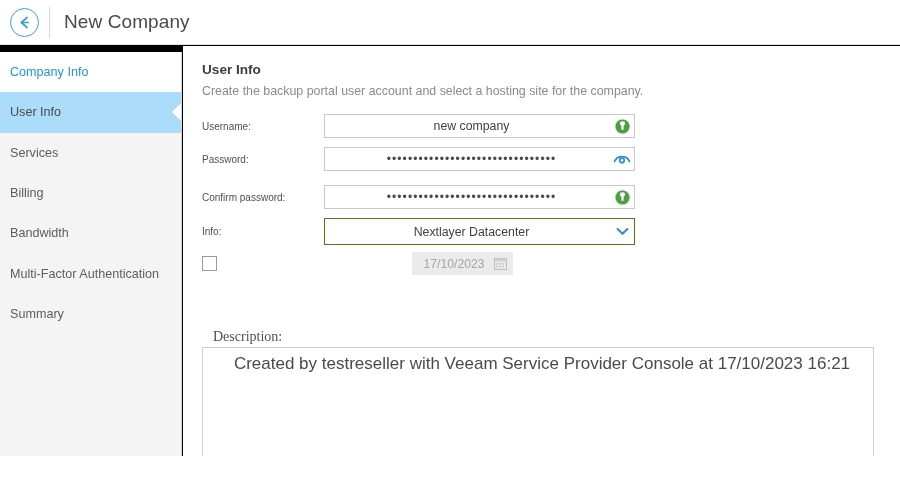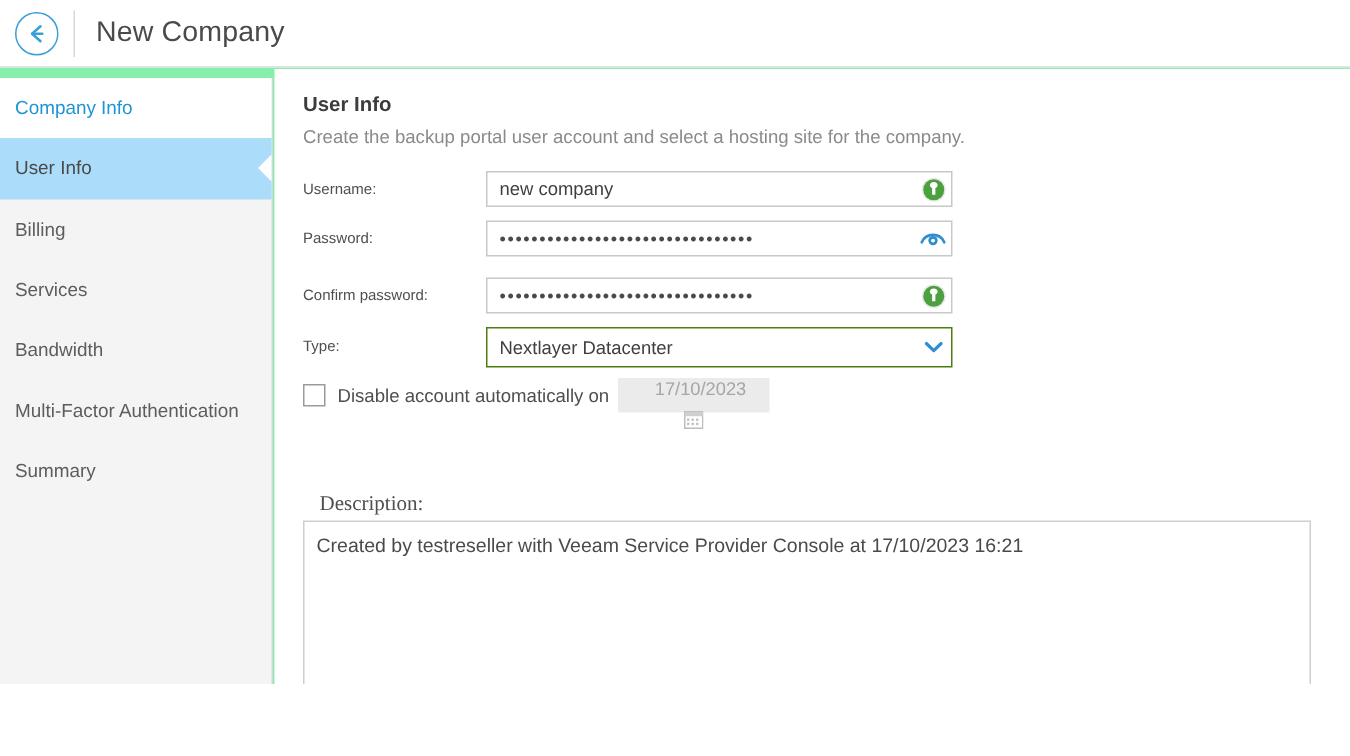--- a/index.html
+++ b/index.html
@@ -7,21 +7,22 @@
     margin: 0; padding: 0;
     width: 900px; height: 504px;
     background: #ffffff;
     font-family: "Liberation Sans", sans-serif;
     -webkit-font-smoothing: antialiased;
   }
   #app {
     position: relative;
     width: 900px; height: 456px;
     overflow: hidden;
-    background: #86efac;
+    background: #000000;
+    text-align: center;
   }
 
   
   .header {
     position: absolute; left: 0; top: 0;
     width: 900px; height: 45px;
     background: #ffffff;
     border-bottom: 1px solid #e2e2e2;
   }
   .back-btn {
@@ -159,21 +160,21 @@
   .cblabel {
     position: absolute; left: 23px; top: 0;
     height: 20px; display: flex; align-items: center;
     font-size: 12.4px; color: #4f4f4f;
     white-space: nowrap;
   }
   .datebox {
     position: absolute; left: 210px; top: -2px;
     width: 101px; height: 23px;
     background: #ebebeb;
-    display: flex; align-items: center; flex-direction: column;
+    display: flex; align-items: center;
   }
   .datetxt {
     flex: 1; padding-left: 9px;
     font-size: 12.2px; color: #a6a6a6;
     white-space: nowrap;
   }
   .calicon {
     width: 26px; height: 23px;
     display: flex; align-items: center; justify-content: center;
     flex: 0 0 26px;
@@ -184,21 +185,21 @@
     font-size: 14px; color: #4f4f4f; font-family: Liberation Serif, serif;
   }
   .desc-box {
     position: absolute; left: 19px; top: 301px;
     width: 672px; height: 148px;
     border: 1px solid #cfcfcf;
     background: #ffffff;
   }
   .desc-text {
     padding: 8px 0 0 8px;
-    font-size: 13px;
+    font-size: 17px;
     color: #4a4a4a;
     line-height: 16px;
     white-space: pre-wrap;
   }
 </style>
 </head>
 <body>
 
 <div id="app">
 
@@ -214,24 +215,24 @@
   </div>
 
   <div class="sidebar">
     <div class="sb-item done">
       <span>Company Info</span>
     </div>
     <div class="sb-item active">
       <span>User Info</span>
     </div>
     <div class="sb-item">
+      <span>Services</span>
+    </div>
+    <div class="sb-item">
       <span>Billing</span>
-    </div>
-    <div class="sb-item">
-      <span>Services</span>
     </div>
     <div class="sb-item">
       <span>Bandwidth</span>
     </div>
     <div class="sb-item">
       <span>Multi-Factor Authentication</span>
     </div>
     <div class="sb-item">
       <span>Summary</span>
     </div>
@@ -278,34 +279,33 @@
           <svg width="17" height="17" viewBox="0 0 17 17">
             <circle cx="8.5" cy="8.5" r="8" fill="#e9e9e9"></circle>
             <circle cx="8.5" cy="8.5" r="7" fill="#4da03f"></circle>
             <path d="M8.5 3.3 c1.6 0 2.6 .9 2.6 2.1 c0 1.1 -.7 1.6 -1.5 2 l0 4.4 l-2.2 0 l0 -4.4 c-.8 -.4 -1.5 -.9 -1.5 -2 c0 -1.2 1 -2.1 2.6 -2.1 z" fill="#ffffff"></path>
           </svg>
         </div>
       </div>
     </div>
 
     <div class="frow" style="top:172px; height:27px;">
-      <div class="flabel" style="height:27px;">Type:</div>
+      <div class="flabel" style="height:27px;">Info:</div>
       <div class="fctl focused" style="height:27px;">
         <div class="ftext">Nextlayer Datacenter</div>
         <div class="chev">
           <svg width="13" height="9" viewBox="0 0 13 9">
             <path d="M1.6 2 L6.5 6.8 L11.4 2" fill="none" stroke="#2d8fd0" stroke-width="2.1" stroke-linecap="round" stroke-linejoin="round"></path>
           </svg>
         </div>
       </div>
     </div>
 
     <div class="cbrow" style="left:19px; top:208px; width:330px;">
       <div class="cbox"></div>
-      <div class="cblabel">Disable account automatically on</div>
       <div class="datebox">
         <div class="datetxt">17/10/2023</div>
         <div class="calicon">
           <svg width="13" height="13" viewBox="0 0 13 13">
             <rect x="0.5" y="1.5" width="12" height="11" fill="none" stroke="#bdbdbd" stroke-width="1"></rect>
             <rect x="0.5" y="1.5" width="12" height="3" fill="#cfcfcf"></rect>
             <rect x="2" y="6" width="1.6" height="1.6" fill="#c2c2c2"></rect>
             <rect x="5" y="6" width="1.6" height="1.6" fill="#c2c2c2"></rect>
             <rect x="8" y="6" width="1.6" height="1.6" fill="#c2c2c2"></rect>
             <rect x="2" y="8.8" width="1.6" height="1.6" fill="#c2c2c2"></rect>

